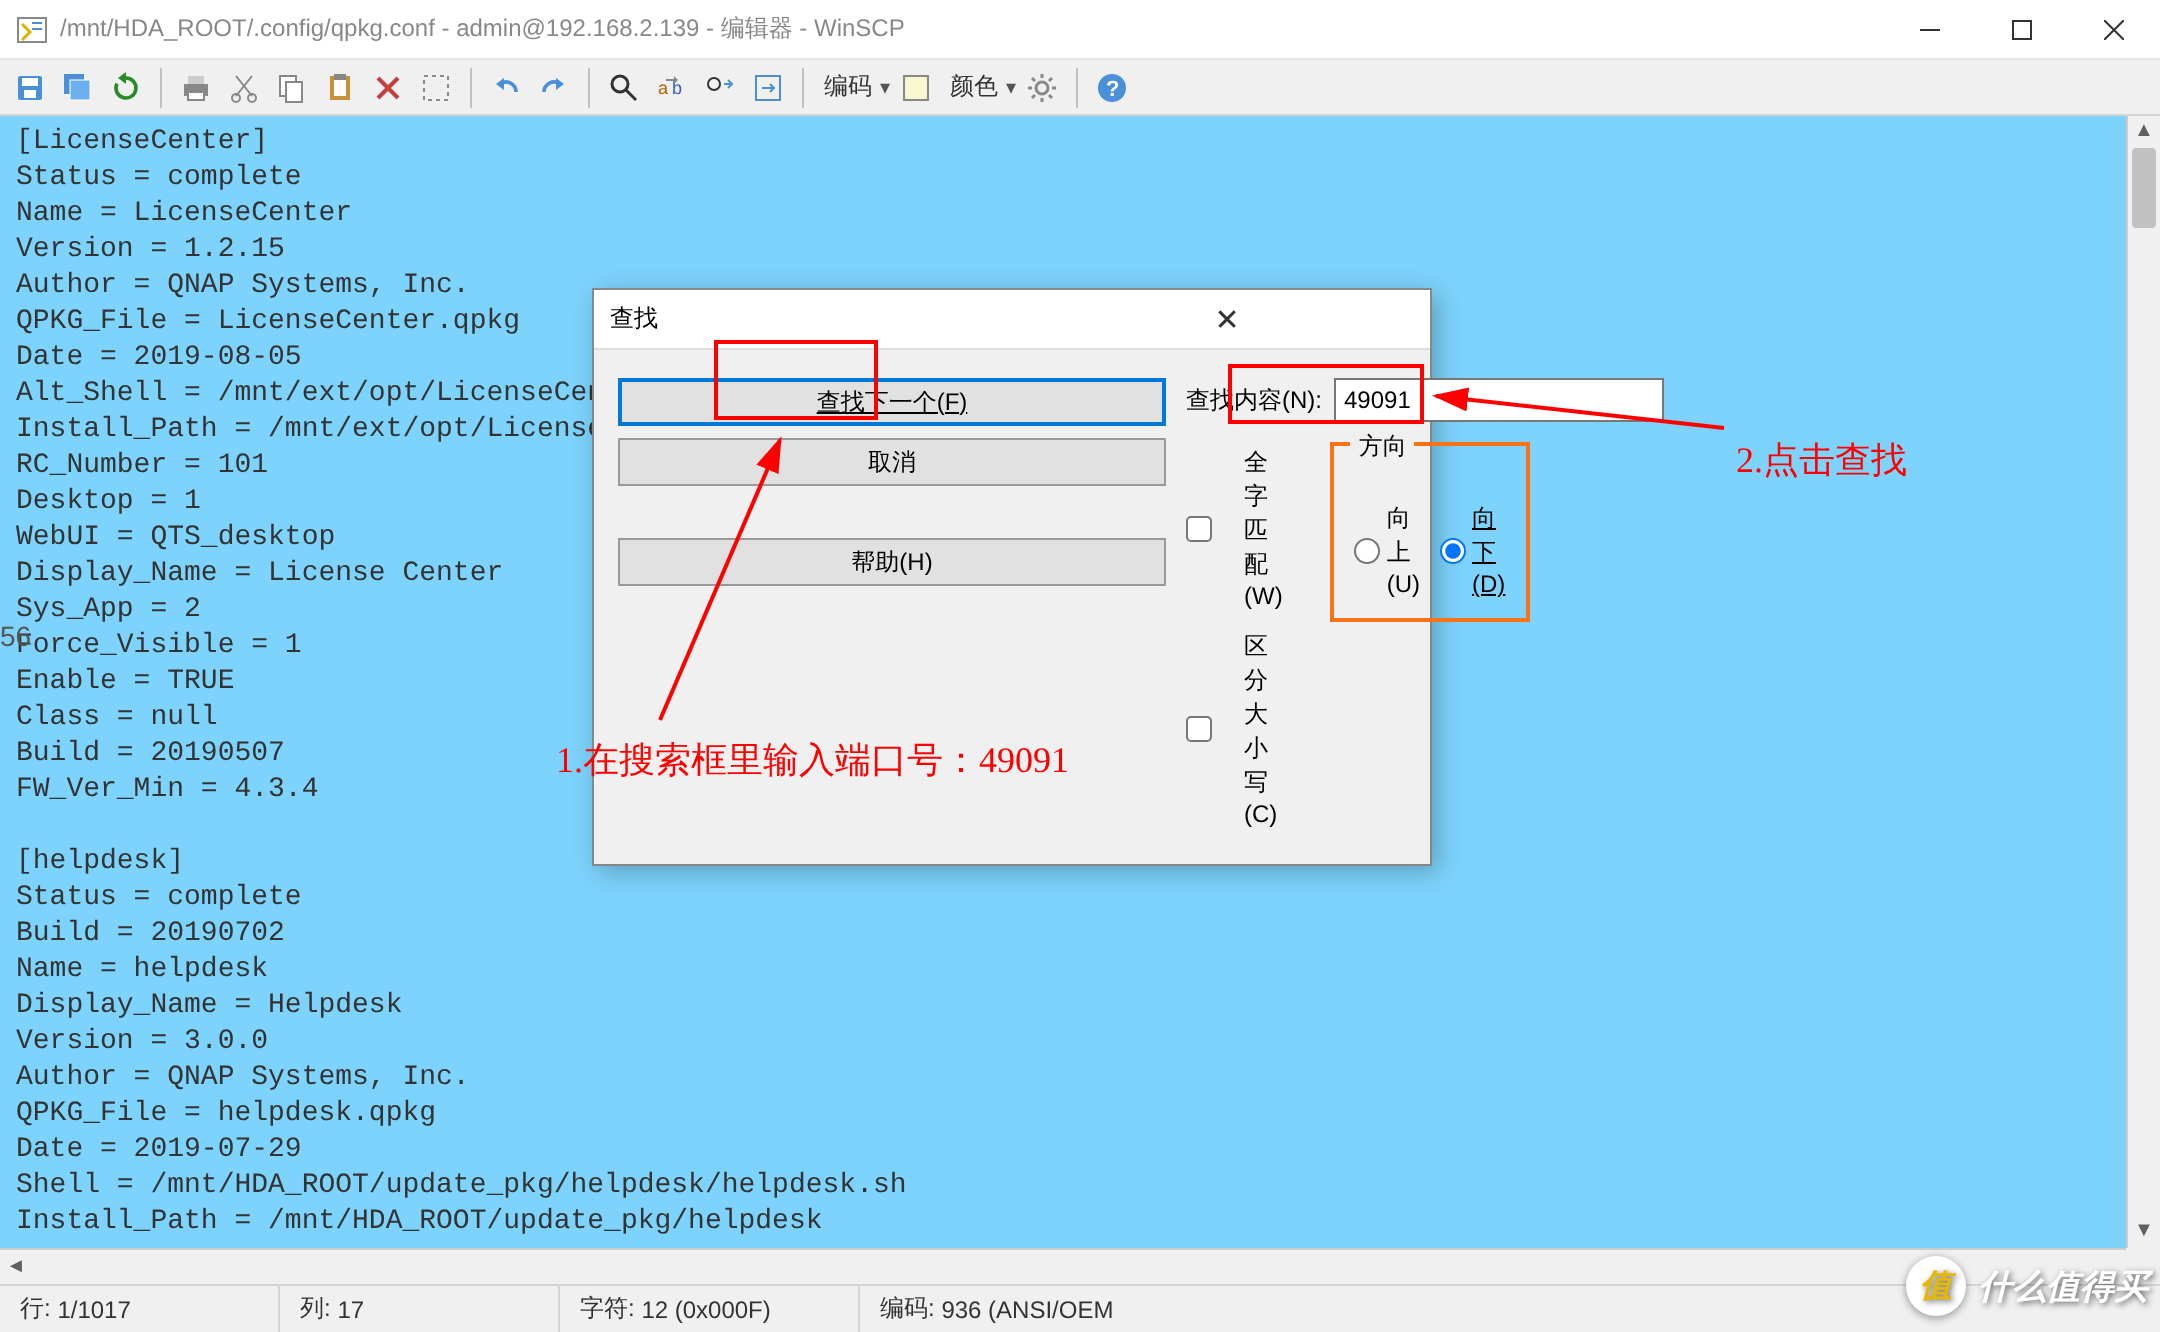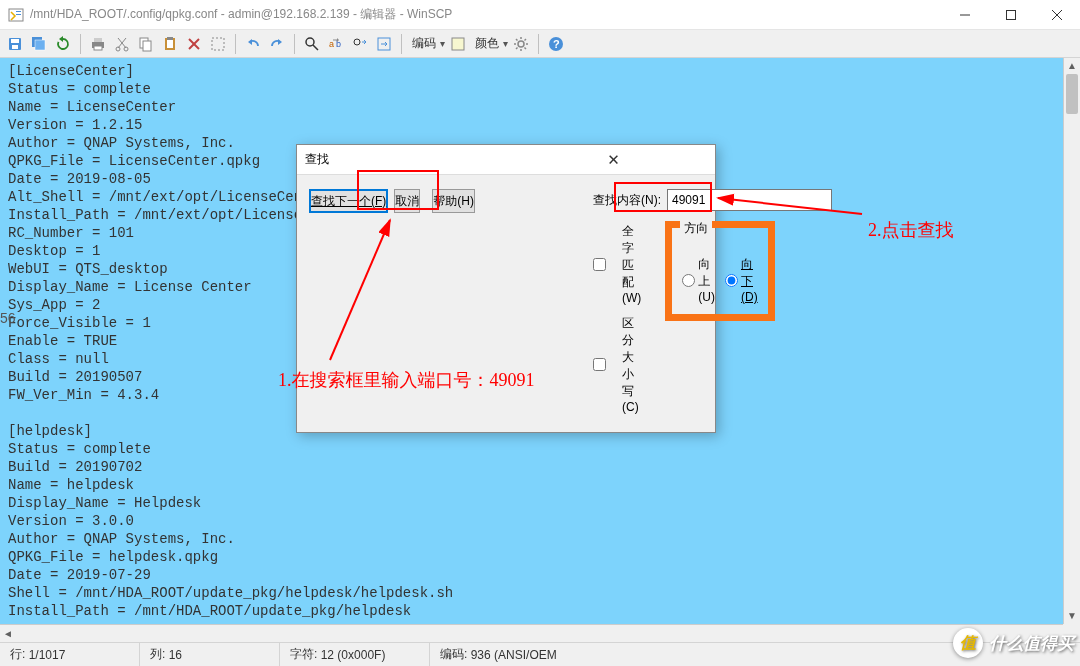--- a/index.html
+++ b/index.html
@@ -128,32 +128,32 @@
       flex: 1; height: 22px;
       border: 1px solid #777;
       padding: 0 4px;
       font-family: inherit; font-size: 12px;
     }
     .find-options { display: flex; gap: 24px; align-items: flex-start; }
     .opt-col { display: flex; flex-direction: column; gap: 10px; padding-top: 4px; }
     .check-row { display: flex; align-items: center; gap: 16px; }
     .check-row input { width: 13px; height: 13px; }
     .direction-group {
-      border: 7px solid #f97316;
+      border: 2px solid #f97316;
       padding: 24px 10px 10px 10px;
       position: relative;
       margin-top: 2px;
     }
     .direction-group .legend {
       position: absolute; top: -8px; left: 8px;
       background: #f0f0f0; padding: 0 4px;
     }
     .radio-row { display: flex; gap: 10px; margin-top: 4px; }
     .radio-row label { display: flex; align-items: center; gap: 3px; }
-    .find-btn-col { display: flex; gap: 6px; }
+    .find-btn-col { display: flex; flex-direction: column; gap: 6px; }
     .find-btn {
       height: 24px;
       border: 1px solid #999;
       background: #e1e1e1;
       font-size: 12px;
       font-family: inherit;
       cursor: pointer;
     }
     .find-btn.primary { border: 2px solid #0078d7; }
     
@@ -400,21 +400,21 @@
     <span class="arr">◄</span>
   </div>
   <div class="corner"></div>
 </div>
 
 <div class="statusbar">
   <div class="status-line">
     <span>行:</span>&nbsp;<span>1/1017</span>
   </div>
   <div class="status-col">
-    <span>列:</span>&nbsp;<span>16</span>
+    <span>列:</span>&nbsp;<span>17</span>
   </div>
   <div class="status-char">
     <span>字符:</span>&nbsp;<span>12 (0x000F)</span>
   </div>
   <div class="status-enc">
     <span>编码:</span>&nbsp;<span>936  (ANSI/OEM</span>
   </div>
 </div>
 
 <div class="find-dialog">

